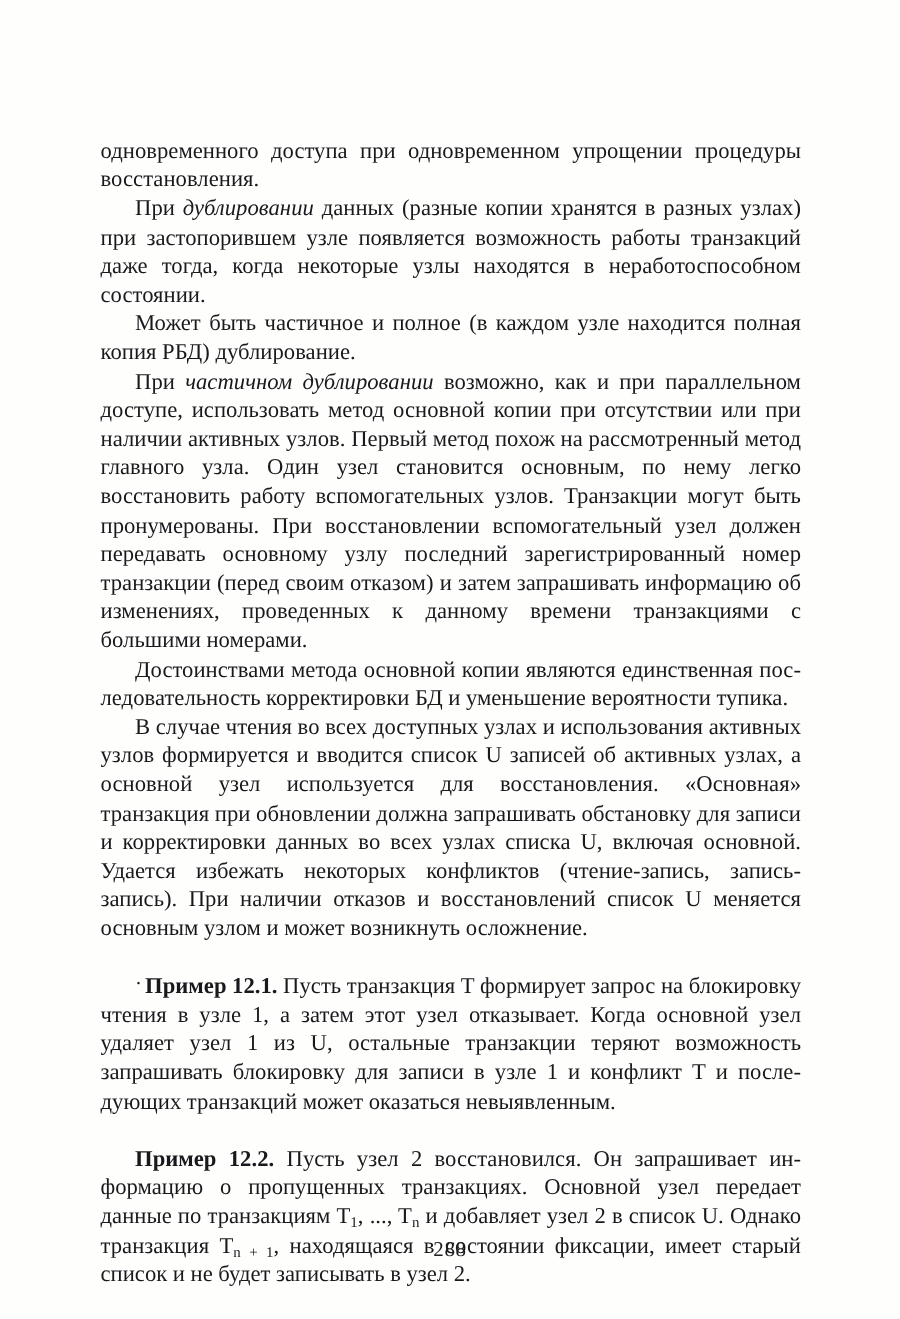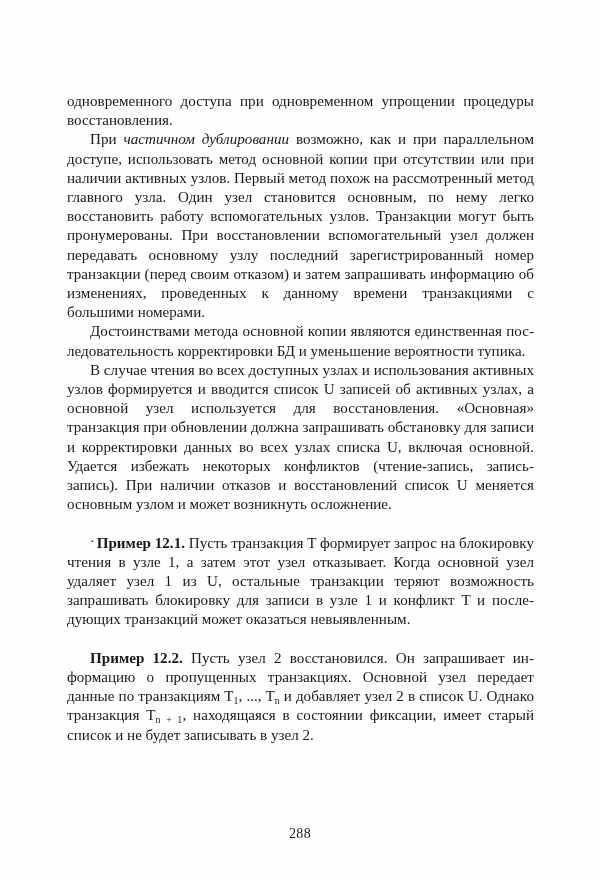--- a/index.html
+++ b/index.html
@@ -86,21 +86,23 @@
 </style>
 </head>
 <body>
 
 <div id="page">
 
   <div id="textblock">
 
     <p class="para noindent"><span>одновременного доступа при одновременном упрощении процеду­ры восстановления.</span></p>
 
+    <p class="para"><span>При </span><span class="ital">дублировании</span><span> данных (разные копии хранятся в разных уз­лах) при застопорившем узле появляется возможность работы тран­закций даже тогда, когда некоторые узлы находятся в неработоспо­собном состоянии.</span></p>
 
+    <p class="para"><span>Может быть частичное и полное (в каждом узле находится пол­ная копия РБД) дублирование.</span></p>
 
     <p class="para"><span>При </span><span class="ital">частичном дублировании</span><span> возможно, как и при параллельном доступе, использовать метод основной копии при отсутствии или при наличии активных узлов. Первый метод похож на рассмотрен­ный метод главного узла. Один узел становится основным, по нему легко восстановить работу вспомогательных узлов. Транзакции мо­гут быть пронумерованы. При восстановлении вспомогательный узел должен передавать основному узлу последний зарегистрированный номер транзакции (перед своим отказом) и затем запрашивать ин­формацию об изменениях, проведенных к данному времени тран­закциями с большими номерами.</span></p>
 
     <p class="para"><span>Достоинствами метода основной копии являются единственная пос­ледовательность корректировки БД и уменьшение вероятности тупика.</span></p>
 
     <p class="para"><span>В случае чтения во всех доступных узлах и использования актив­ных узлов формируется и вводится список U записей об активных узлах, а основной узел используется для восстановления. «Основная» транзакция при обновлении должна запрашивать обстановку для за­писи и корректировки данных во всех узлах списка U, включая ос­новной. Удается избежать некоторых конфликтов (чтение-запись, запись-запись). При наличии отказов и восстановлений список U меняется основным узлом и может возникнуть осложнение.</span></p>
 
     <p class="para gap-top"><span class="lead-dot">·</span><span class="bold">Пример 12.1.</span><span> Пусть транзакция T формирует запрос на блоки­ровку чтения в узле 1, а затем этот узел отказывает. Когда основной узел удаляет узел 1 из U, остальные транзакции теряют возможность запрашивать блокировку для записи в узле 1 и конфликт T и после­дующих транзакций может оказаться невыявленным.</span></p>
 
     <p class="para gap-top"><span class="bold">Пример 12.2.</span><span> Пусть узел 2 восстановился. Он запрашивает ин­формацию о пропущенных транзакциях. Основной узел передает данные по транзакциям T</span><sub>1</sub><span>, ..., T</span><sub>n</sub><span> и добавляет узел 2 в список U. Однако транзакция T</span><sub>n + 1</sub><span>, находящаяся в состоянии фиксации, име­ет старый список и не будет записывать в узел 2.</span></p>

